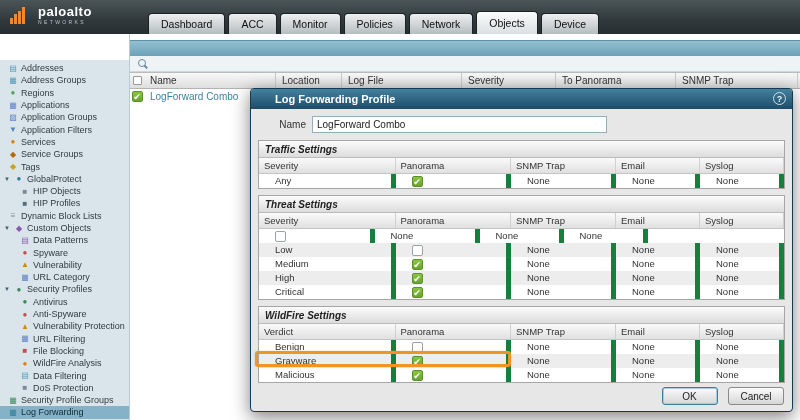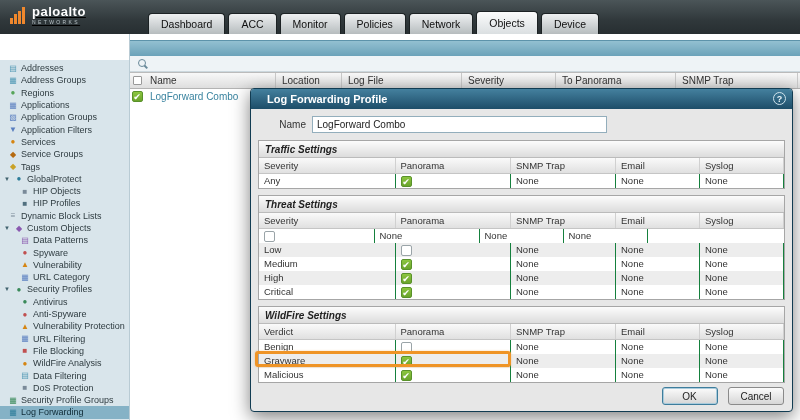--- a/index.html
+++ b/index.html
@@ -2,21 +2,21 @@
 <html><head>
 <meta charset="utf-8">
 <style>
   * { margin:0; padding:0; box-sizing:border-box; }
   html,body { width:800px; height:420px; }
   body { position:relative; overflow:hidden; background:#fff; font-family:"Liberation Sans", sans-serif; }
 
   
   .header { position:absolute; top:0; left:0; width:800px; height:34px;
             background:linear-gradient(#4b5558,#30383b 60%,#272e31); z-index:5; }
-  .logo { position:absolute; left:10px; top:5px; display:flex; align-items:center; gap:7px;text-decoration:underline; }
+  .logo { position:absolute; left:10px; top:5px; display:flex; align-items:center; gap:13px; }
   .logo-bars { display:flex; align-items:flex-end; gap:1px; height:17px; }
   .logo-bars i { width:3px; background:#f0882d; display:block; }
   .logo-bars i:nth-child(1){height:6px;} .logo-bars i:nth-child(2){height:10px;}
   .logo-bars i:nth-child(3){height:13px;} .logo-bars i:nth-child(4){height:17px;}
   .brand { color:#fff; font-size:13px; font-weight:bold; letter-spacing:.5px; line-height:14px; }
   .networks { color:#b8c2c6; font-size:5px; letter-spacing:2.4px; line-height:6px; }
   .tabs { position:absolute; left:148px; bottom:0; display:flex; align-items:flex-end;text-align:center; }
   .tab { height:21px; line-height:21px; padding:0 12px; margin-right:3px; font-size:10.5px; color:#101010;
          background:linear-gradient(#eef0f1,#b6bcbe); border:1px solid #1c2224; border-bottom:none;
          border-radius:4px 4px 0 0; cursor:pointer; white-space:nowrap; }
@@ -56,38 +56,38 @@
 
   
   .cb { display:inline-block; width:11px; height:11px; border:1px solid #9aa4a8; background:#fff;
         border-radius:2px; font-size:9px; line-height:11px; text-align:center; color:#fff; cursor:pointer; }
   .cb.checked { background:linear-gradient(#8cc63f,#6aa32c); border-color:#59922a; }
 
   
   .dialog { position:absolute; left:250px; top:88px; width:543px; height:324px; background:#e7e7e7;
             border:1px solid #123c52; border-radius:4px; box-shadow:0 5px 18px rgba(0,0,0,.5); z-index:10; }
   .dtitle { height:20px; background:linear-gradient(#44809e,#1d4d68); border-radius:3px 3px 0 0;
-            color:#fff; font-size:11px; font-weight:bold; line-height:20px; padding:0 16px; position:relative; }
+            color:#fff; font-size:11px; font-weight:bold; line-height:20px; padding:0 24px; position:relative; }
   .help { position:absolute; right:6px; top:3px; width:13px; height:13px; border:1px solid #cfe3ec;
           border-radius:50%; color:#eaf4f8; font-size:9px; line-height:12px; text-align:center;
           font-weight:bold; cursor:pointer; }
   .dbody { position:absolute; top:20px; left:0; right:0; bottom:0; padding:5px 7px; }
   .name-row { display:flex; align-items:center; gap:6px; margin:2px 0 7px; }
   .name-row label { width:48px; text-align:right; font-size:10px; color:#333; }
   .name-row input { width:295px; height:17px; border:1px solid #93aebc; font-size:10px; padding:0 4px;
                     background:#fff; font-family:"Liberation Sans", sans-serif; color:#222; }
   .dsection { border:1px solid #a6a6a6; background:#fff; margin-bottom:6px; }
   .dsec-title { height:17px; line-height:17px; font-size:10px; font-weight:bold; color:#222;
                 background:linear-gradient(#fcfcfc,#dcdcdc); border-bottom:1px solid #bbb; padding:0 6px;font-style:italic; }
   .dthead { display:flex; height:16px; background:linear-gradient(#fafafa,#e0e0e0); border-bottom:1px solid #c5c5c5; }
   .dth { font-size:9.5px; color:#333; line-height:15px; padding:0 5px; border-right:1px solid #d0d0d0;
          overflow:hidden; white-space:nowrap; }
   .dtr { display:flex; height:14px; align-items:center; }
   .dtr.alt { background:#ededed; }
-  .dtd { font-size:9.5px; color:#333; padding:0 5px; border-right:1px solid #15803d; height:100%;
+  .dtd { font-size:9.5px; color:#333; padding:0 16px; border-right:5px solid #15803d; height:100%;
          line-height:14px; overflow:hidden; white-space:nowrap; }
   .cbcell { display:flex; align-items:center; }
   .w0{width:26%;} .w1{width:22%;} .w2{width:20%;} .w3{width:16%;} .w4{width:16%;}
   .dfoot { position:absolute; right:8px; bottom:6px; }
   .btn { width:56px; height:18px; font-size:10px; margin-left:6px; border:1px solid #8a8a8a; border-radius:3px;
          background:linear-gradient(#fbfbfb,#d6d6d6); color:#222; cursor:pointer;
          font-family:"Liberation Sans", sans-serif; }
   .btn.ok { border-color:#3e7d9c; box-shadow:0 0 0 1px #a9cbdc inset; }
 
   

